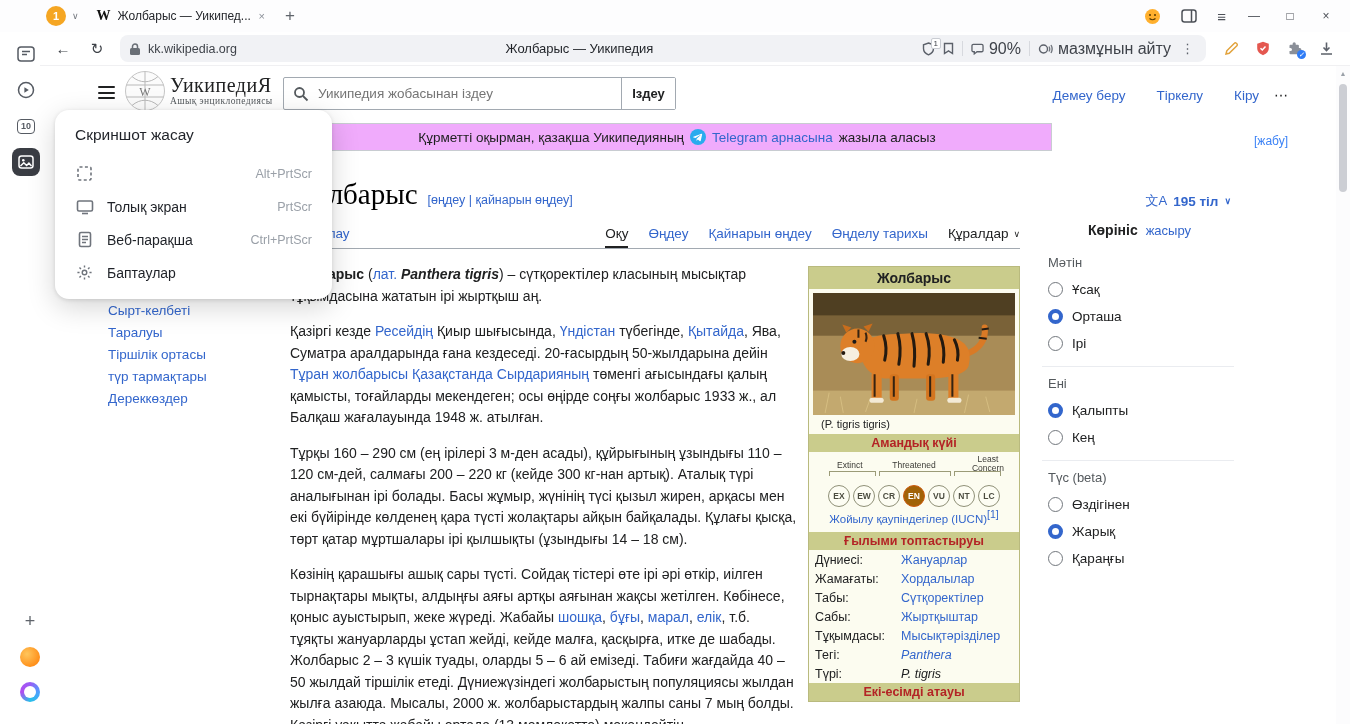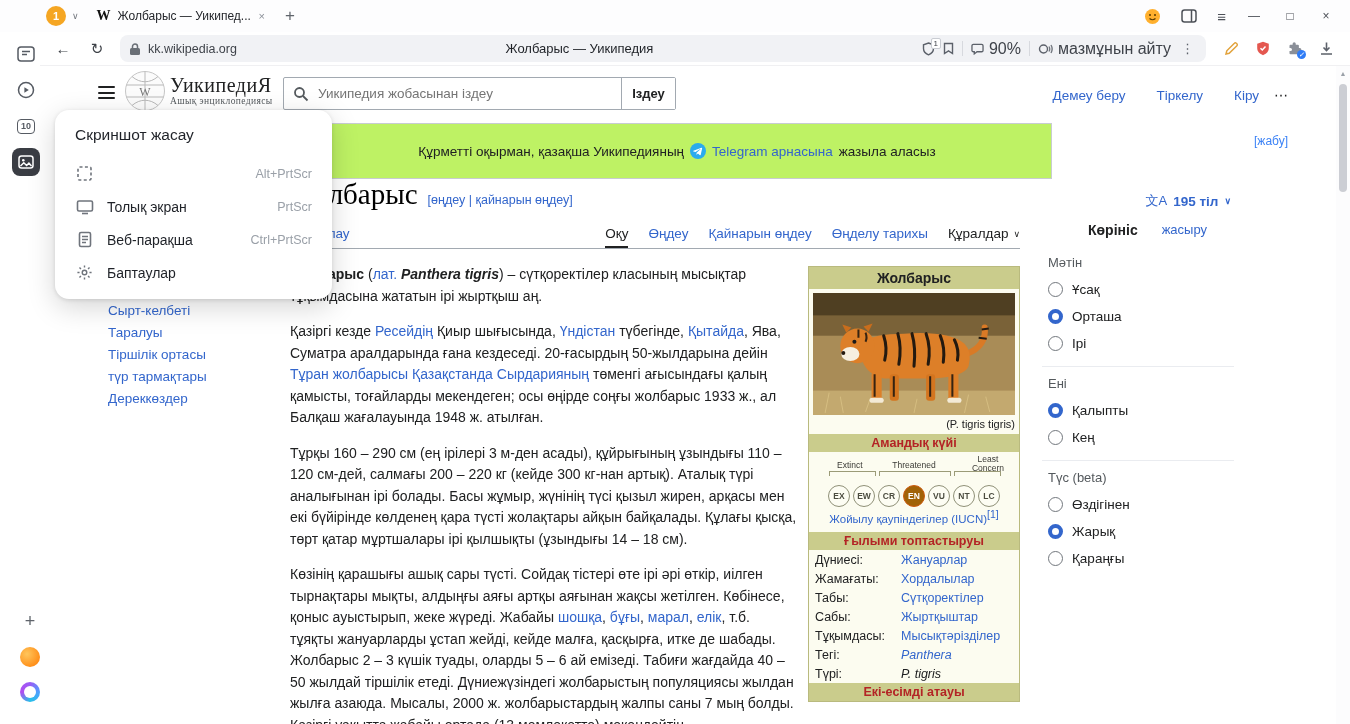--- a/index.html
+++ b/index.html
@@ -62,21 +62,21 @@
 .wm1{font-size:20px;color:#202122;letter-spacing:.5px;line-height:21px;}
 .wm2{font-size:9.5px;color:#54595d;letter-spacing:.4px;}
 .wsearch{position:absolute;left:243px;top:11px;width:393px;height:33px;border:1px solid #a2a9b1;border-radius:2px;display:flex;background:#fff;}
 .sglass{position:absolute;left:9px;top:8px;}
 .wsearch input{flex:1;border:none;outline:none;padding:0 8px 0 34px;font-size:13.5px;color:#202122;background:transparent;font-family:"Liberation Sans",sans-serif;}
 .sbtn{width:54px;border-left:1px solid #a2a9b1;font-size:13px;font-weight:600;display:flex;align-items:center;justify-content:center;color:#202122;background:#fff;}
 .wh-links{position:absolute;right:48px;top:21px;display:flex;gap:15px;align-items:center;font-size:13.5px;}
 .whl{color:#3366cc;}
 .wh-more{color:#202122;font-size:14px;}
 
-.banner{position:absolute;left:262px;top:57px;width:750px;height:56px;border:1px solid #c8ccd1;display:flex;align-items:center;justify-content:center;gap:6px;font-size:13.5px;color:#202122;background:#bef264;}
+.banner{position:absolute;left:262px;top:57px;width:750px;height:28px;border:1px solid #c8ccd1;display:flex;align-items:center;justify-content:center;gap:6px;font-size:13.5px;color:#202122;background:#f0abfc;}
 .banner-close{position:absolute;right:48px;top:68px;font-size:12px;color:#3b82f6;}
 
 .wtitle{position:absolute;left:250px;top:112px;display:flex;align-items:baseline;gap:10px;}
 .wtitle h1{font-family:"Liberation Serif",serif;font-weight:400;font-size:29px;color:#000;}
 .editlinks{font-size:12.5px;color:#3366cc;}
 .langsel{position:absolute;right:105px;top:126px;display:flex;align-items:center;gap:6px;color:#3366cc;font-size:13.5px;font-weight:700;}
 .langico{font-size:13px;font-weight:400;}
 .langchev{font-size:9px;}
 
 .tabs-row{position:absolute;left:245px;top:156px;width:735px;height:27px;border-bottom:1px solid #a2a9b1;display:flex;align-items:flex-end;font-size:13.5px;}
@@ -97,21 +97,21 @@
 .seg-bi{font-weight:700;font-style:italic;}
 .seg-l{color:#3366cc;}
 .seg-sup{color:#3366cc;font-size:10.5px;vertical-align:super;line-height:0;}
 
 
 .infobox{position:absolute;left:768px;top:200px;width:212px;border:1px solid #b9ba7e;background:#fcfcf0;font-size:12.5px;}
 .ib-h{background:#cacc8c;text-align:center;font-weight:700;padding:3px 2px;font-size:14px;color:#202122;}
 .ib-sh{background:#cacc8c;text-align:center;font-weight:700;color:#b32425;padding:2px;font-size:12.5px;}
 .ib-img{padding:4px 4px 0;}
 .ib-img svg{display:block;width:100%;height:122px;}
-.ib-cap{text-align:right;font-size:11px;padding:3px 4px 4px;color:#202122;}
+.ib-cap{text-align:left;font-size:11px;padding:3px 12px 4px;color:#202122;}
 .status{padding:5px 6px 7px;}
 .sgroups{position:relative;height:26px;font-size:8.5px;color:#3a3a35;}
 .sg1{position:absolute;left:22px;top:3px;}
 .sg2{position:absolute;left:50%;transform:translateX(-50%);top:3px;}
 .sg3{position:absolute;right:2px;top:-2px;width:46px;text-align:center;line-height:9px;}
 .sbr{position:absolute;top:14px;height:5px;border:1px solid #9b9b77;border-bottom:none;}
 .sbr1{left:14px;width:47px;}
 .sbr2{left:64px;width:72px;}
 .sbr3{left:139px;width:47px;}
 .scircles{display:flex;justify-content:center;gap:3px;margin-top:2px;}
@@ -120,21 +120,21 @@
 .slink{text-align:center;font-size:11.5px;margin-top:6px;}
 .tax{width:100%;border-collapse:collapse;}
 .tax td{padding:2.5px 6px;vertical-align:top;font-size:12.5px;color:#202122;}
 .tax td:first-child{width:86px;}
 .v-link{color:#3366cc;}
 .v-link-italic{color:#3366cc;font-style:italic;}
 .v-bold-italic{font-weight:400;font-style:italic;color:#202122;}
 
 
 .appearance{position:absolute;left:1002px;top:156px;width:192px;font-size:13.5px;color:#202122;}
-.ap-head{display:flex;align-items:flex-start;gap:24px;padding-left:46px;margin-bottom:8px;}
+.ap-head{display:flex;align-items:flex-end;gap:8px;padding-left:46px;margin-bottom:8px;}
 .ap-title{font-weight:700;font-size:14px;}
 .ap-hide{color:#3366cc;font-size:13px;}
 .ap-sec{padding:9px 0 4px 6px;border-top:1px solid #eaecf0;}
 .ap-sec:first-of-type{border-top:none;}
 .ap-h{color:#54595d;font-size:13px;margin-bottom:11px;}
 .ap-opt{display:flex;align-items:center;gap:9px;margin-bottom:10px;height:17px;}
 .radio{width:15px;height:15px;border-radius:50%;border:1px solid #72777d;background:#fff;flex:0 0 auto;}
 .radio.sel{border:4.6px solid #36c;}
 
 

